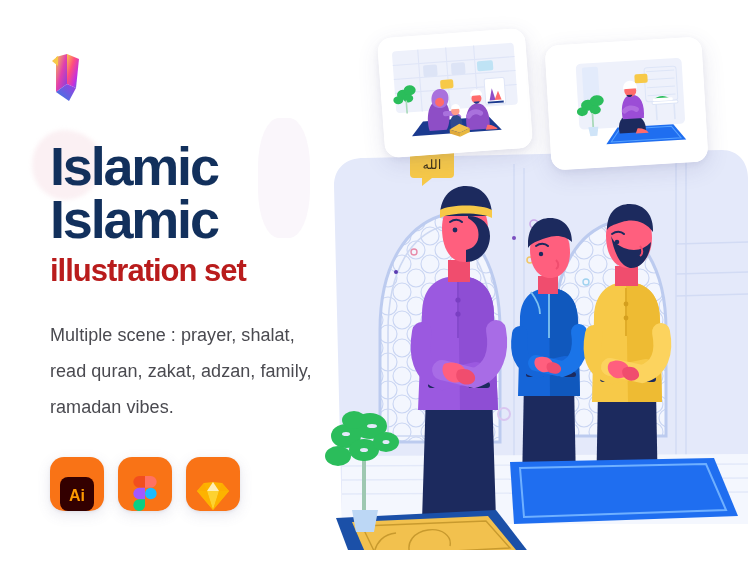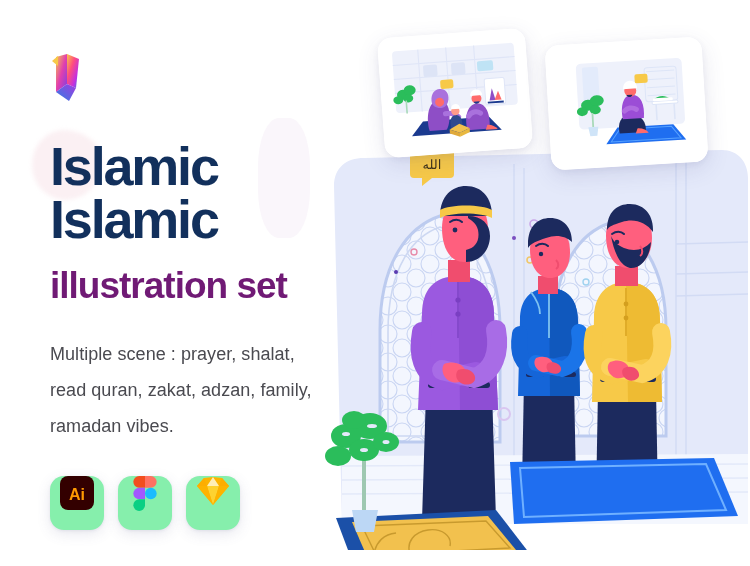--- a/index.html
+++ b/index.html
@@ -70,50 +70,50 @@
     margin-top: 36px;
     font-size: 54px;
     font-weight: bold;
     line-height: 0.98;
     letter-spacing: -2.2px;
     color: #12305c;
   }
   .headline .l2 { display: block; }
 
   .subhead {
-    margin-top: 21px;
-    font-size: 37px;
+    margin-top: 9px;
+    font-size: 31px;
     font-weight: bold;
     letter-spacing: -1px;
-    color: #701a75;
+    color: #b91c1c;
     line-height: 1.05;
   }
 
   .desc {
     margin-top: 30px;
     font-size: 18px;
     line-height: 2.0;
     color: #4a4a50;
     letter-spacing: 0.05px;
     max-width: 262px;
   }
 
   
   .tiles {
     margin-top: 32px;
     display: flex;
     gap: 14px;
   }
   .tile {
     width: 54px; height: 54px;
-    background: #86efac;
+    background: #f97316;
     border-radius: 14px;
     box-shadow: 0 4px 14px rgba(90, 90, 140, 0.14), 0 1px 3px rgba(90,90,140,0.10);
     display: flex;
-    align-items: flex-start;
+    align-items: flex-end;
     justify-content: center;
   }
   .tile svg { display: block; }
 
   
   .mini-card {
     position: absolute;
     background: #ffffff;
     border-radius: 14px;
     box-shadow: 0 7px 22px rgba(70, 70, 130, 0.13), 0 2px 6px rgba(70,70,130,0.07);

